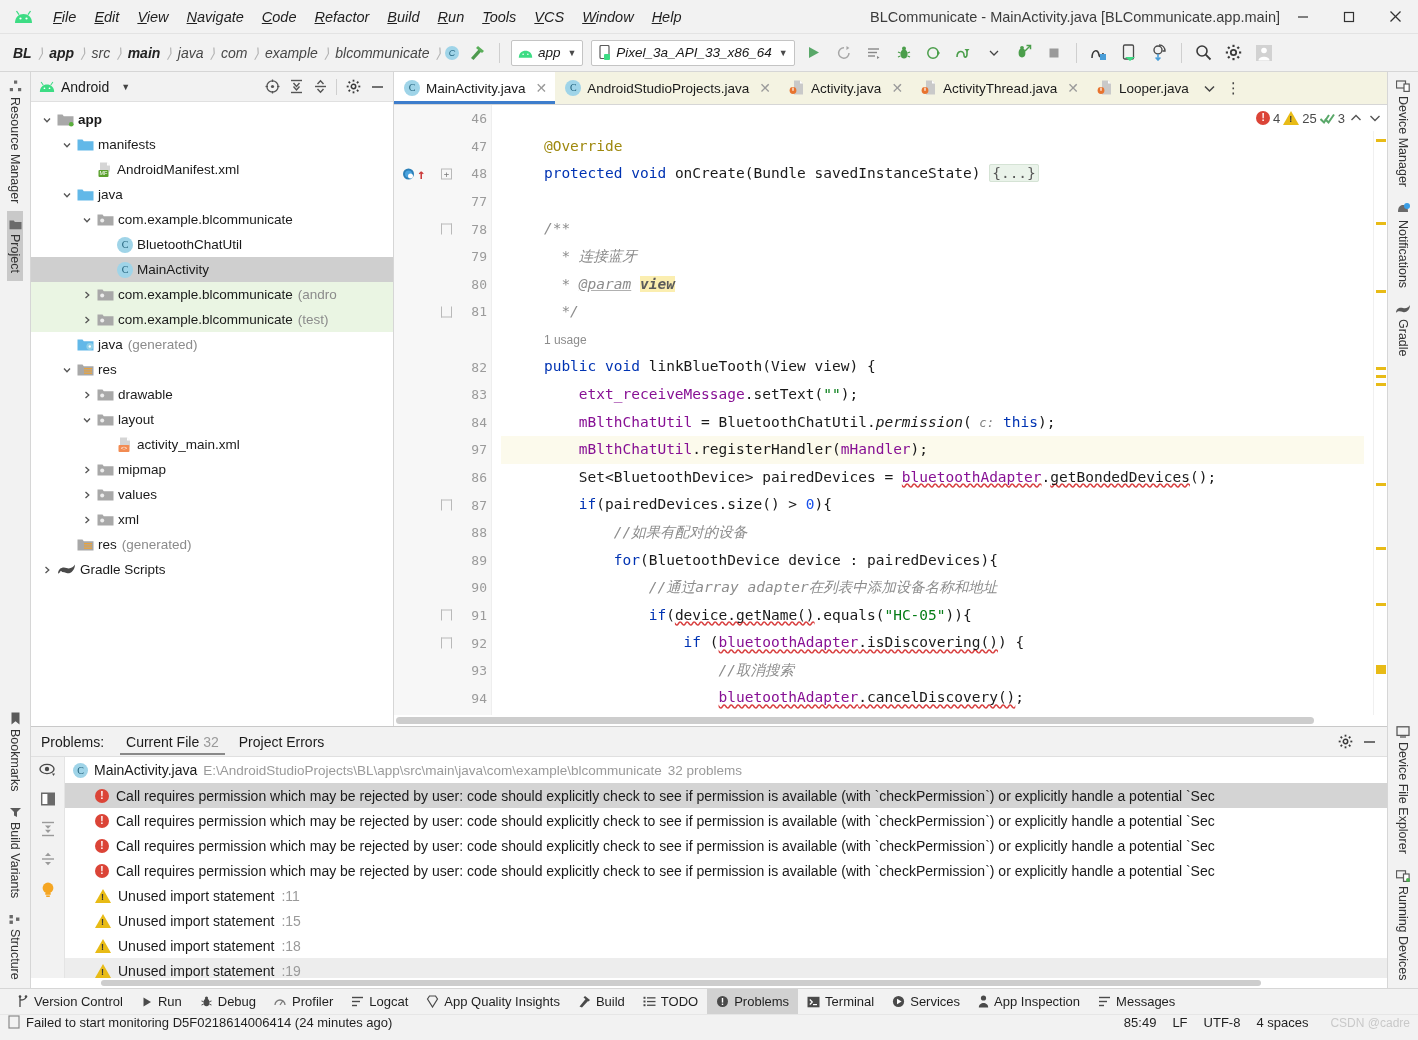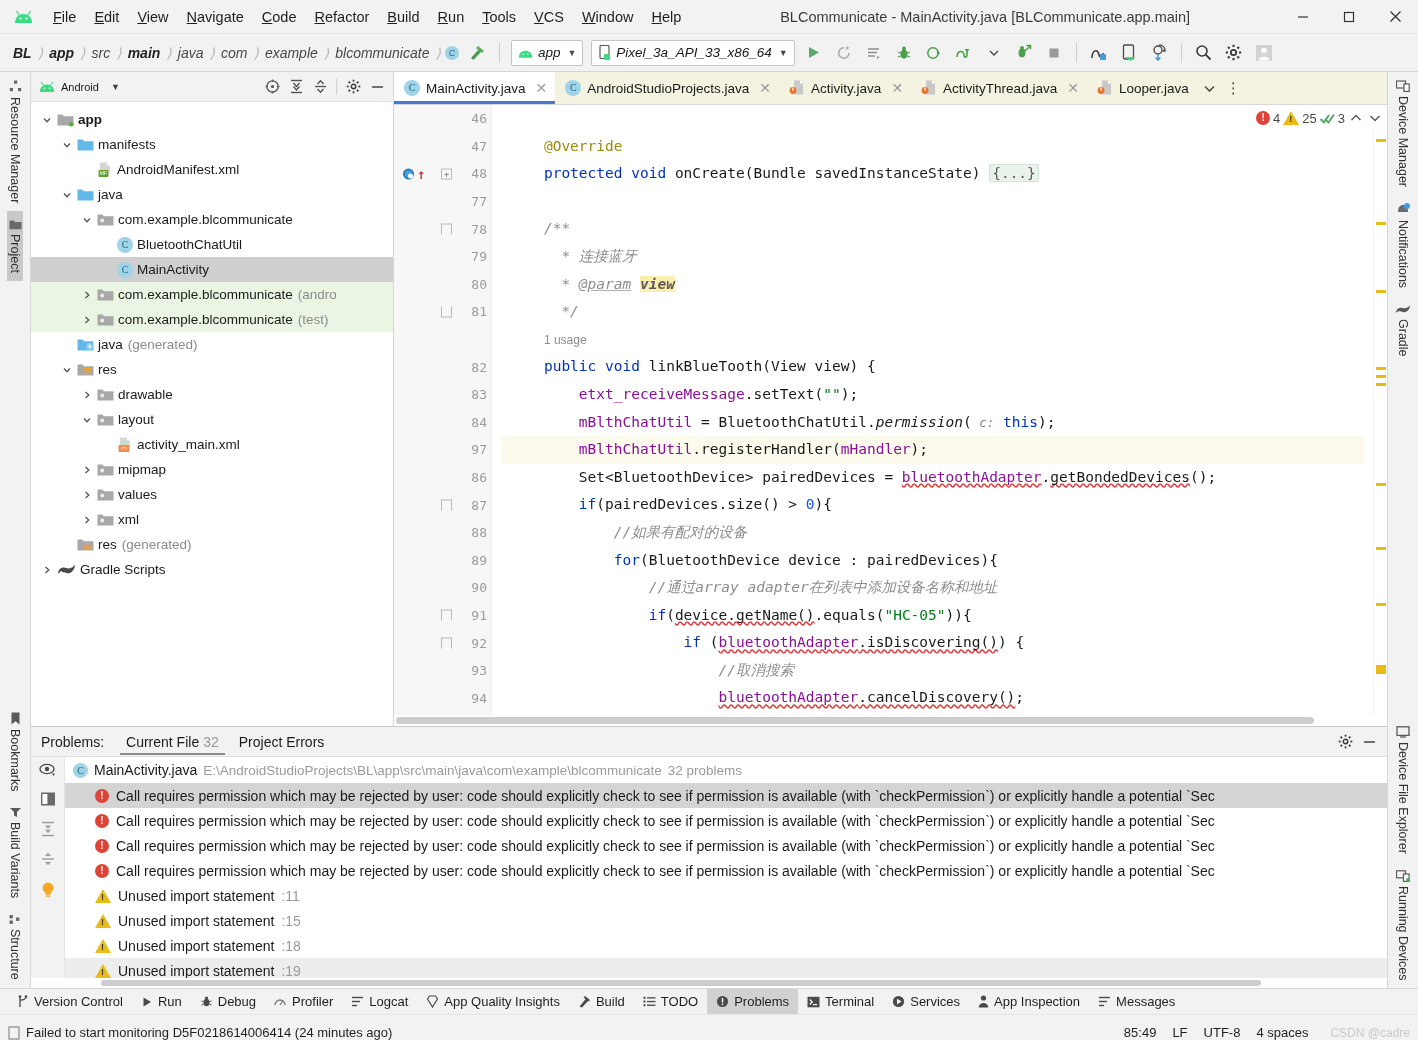--- a/index.html
+++ b/index.html
@@ -28,32 +28,33 @@
     flex: none;
   }
   .logo-android {
     width: 26px; height: 34px;
     display: flex; align-items: center; justify-content: center;
     margin-left: 10px;
   }
   .menu {
     display: flex; align-items: center; height: 22px;
     margin-left: 8px;
+    font-style: italic;
   }
   .menu-item {
     padding: 3px 9px;
     font-size: 14.5px;
     color: #1f1f1f;
     cursor: default;
     white-space: nowrap;
   }
   .menu-item .mn { text-decoration: underline; }
   .win-title {
     flex: 1;
-    text-align: center;
+    text-align: right;
     font-size: 14.5px;
     color: #3c3c3c;
     padding-right: 0px;
     white-space: nowrap;
     overflow: hidden;
   }
   .win-btns { display: flex; align-items: center; height: 34px; }
   .win-btn {
     width: 46px; height: 34px;
     display: flex; align-items: center; justify-content: center;
@@ -144,21 +145,21 @@
     min-height: 0;
   }
   .pp-header {
     height: 30px;
     background: #f2f2f2;
     display: flex; align-items: center;
     padding: 0 4px 0 8px;
     border-bottom: 1px solid #e0e0e0;
     flex: none;
   }
-  .pp-title { font-size: 11px; margin-left: 6px; }
+  .pp-title { font-size: 14px; margin-left: 6px; }
   .pp-caret { margin-left: 12px; font-size: 9px; color: #444; }
   .pp-icons { margin-left: auto; display: flex; align-items: center; }
   .pp-ic { width: 24px; height: 24px; display: flex; align-items: center; justify-content: center; }
   .pp-divider { width: 1px; height: 16px; background: #cfcfcf; margin: 0 4px; }
 
   .tree { flex: 1; overflow: hidden; padding-top: 5px; font-size: 13.5px; position: relative; }
   .tnode {
     height: 25px;
     display: flex; align-items: center;
     padding-right: 4px;
@@ -344,21 +345,21 @@
   .bb-item {
     display: flex; align-items: center; gap: 5px;
     padding: 4px 9px; font-size: 13px; color: #1f1f1f;
     white-space: nowrap; cursor: default;
     height: 26px;
   }
   .bb-item.sel { background: #d1d1d1; }
 
   .statusbar {
     height: 26px; background: #f2f2f2;
-    display: flex; align-items: flex-end;
+    display: flex; align-items: flex-start;
     flex: none;
     padding: 0 8px;
     font-size: 13px; color: #1f1f1f;
     border-top: 1px solid #e6e6e6;
   }
   .sb-right { margin-left: auto; display: flex; align-items: center; gap: 16px; }
   .sb-wm { color: #c9c9c9; font-size: 12px; margin-left: 6px; }
 
   svg { display: block; }
 </style>

